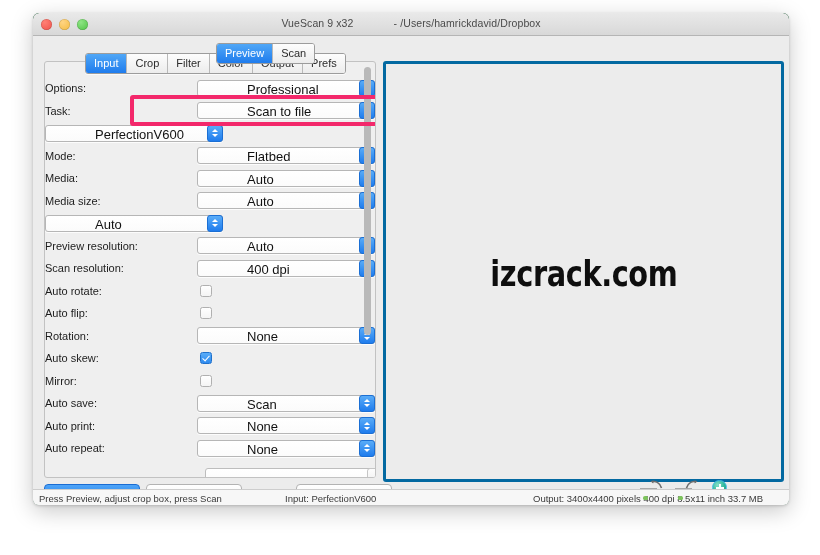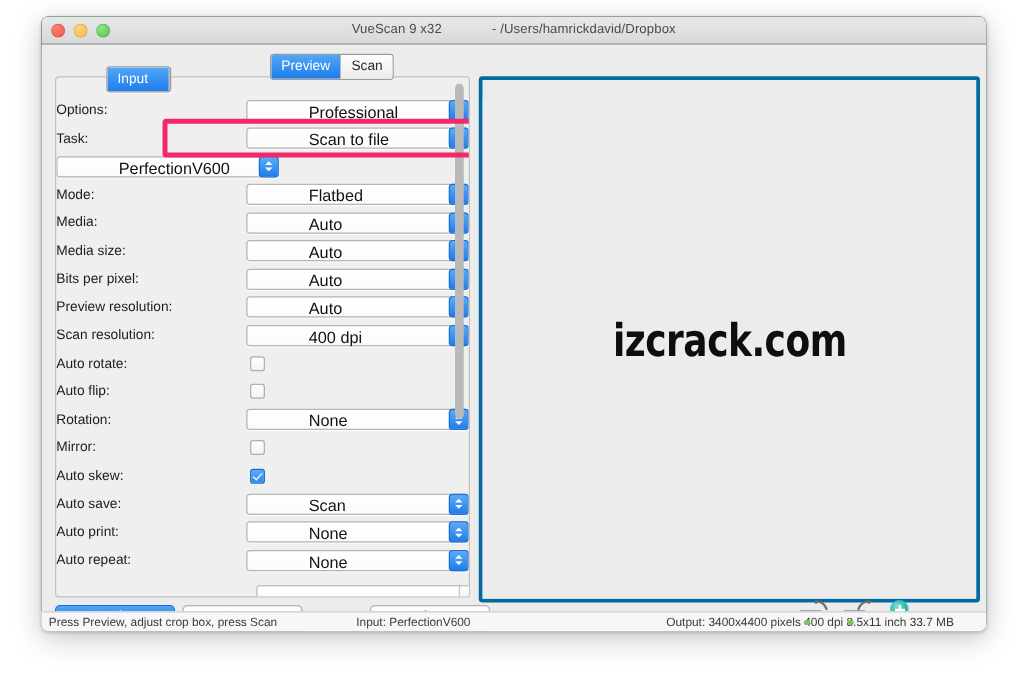--- a/index.html
+++ b/index.html
@@ -97,21 +97,20 @@
     left: 52px;
     top: 17px;
     display: flex;
     height: 19px;
     border: 1px solid #9c9c9c;
     border-radius: 3px;
     overflow: hidden;
     box-shadow: 0 1px 0 rgba(255,255,255,0.7);
     z-index: 6;
     background: #fdfdfd;
-    flex-direction: column;
   }
   .tab {
     padding: 0 8px;
     height: 19px;
     line-height: 19px;
     font-size: 11px;
     color: #2b2b2b;
     background: linear-gradient(to bottom, #fdfdfd 0%, #ececec 100%);
     border-right: 1px solid #b9b9b9;
     white-space: nowrap;
@@ -511,21 +510,20 @@
                 <div class="select">
                   <div class="val">Auto</div>
                   <div class="stepper">
                     <div class="ar up"></div>
                     <div class="ar down"></div>
                   </div>
                 </div>
               </div>
             </div>
             <div class="row">
-              <div class="lbl">Bits per pixel:</div>
               <div class="ctrl-wrap">
                 <div class="select">
                   <div class="val">Auto</div>
                   <div class="stepper">
                     <div class="ar up"></div>
                     <div class="ar down"></div>
                   </div>
                 </div>
               </div>
             </div>
@@ -571,29 +569,29 @@
                 <div class="select">
                   <div class="val">None</div>
                   <div class="stepper">
                     <div class="ar up"></div>
                     <div class="ar down"></div>
                   </div>
                 </div>
               </div>
             </div>
             <div class="row">
+              <div class="lbl">Auto skew:</div>
+              <div class="ctrl-wrap">
+                <div class="checkbox checked"></div>
+              </div>
+            </div>
+            <div class="row">
               <div class="lbl">Mirror:</div>
               <div class="ctrl-wrap">
                 <div class="checkbox"></div>
-              </div>
-            </div>
-            <div class="row">
-              <div class="lbl">Auto skew:</div>
-              <div class="ctrl-wrap">
-                <div class="checkbox checked"></div>
               </div>
             </div>
             <div class="row">
               <div class="lbl">Auto save:</div>
               <div class="ctrl-wrap">
                 <div class="select">
                   <div class="val">Scan</div>
                   <div class="stepper">
                     <div class="ar up"></div>
                     <div class="ar down"></div>

